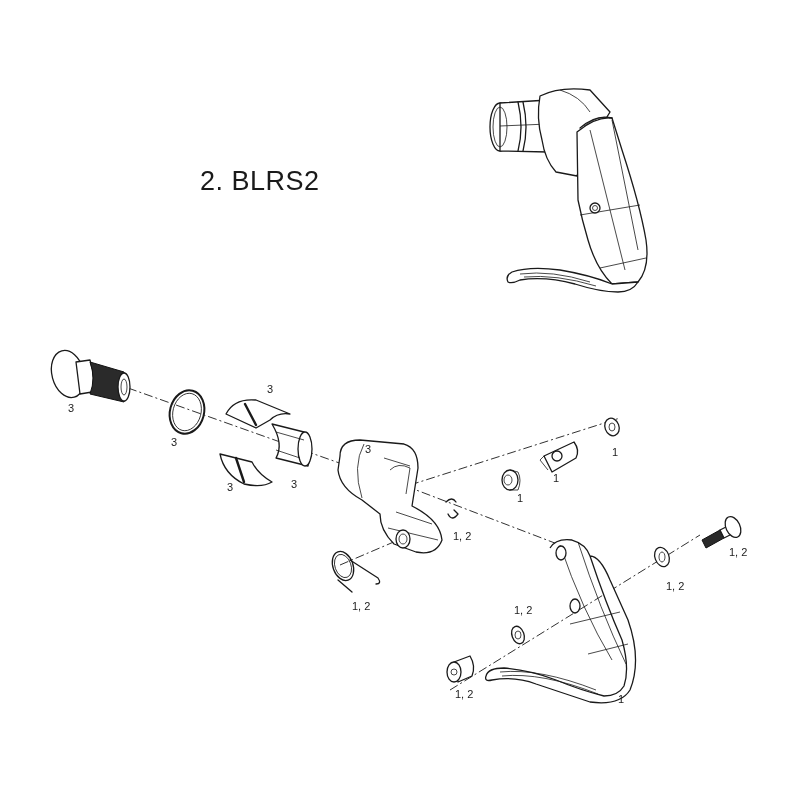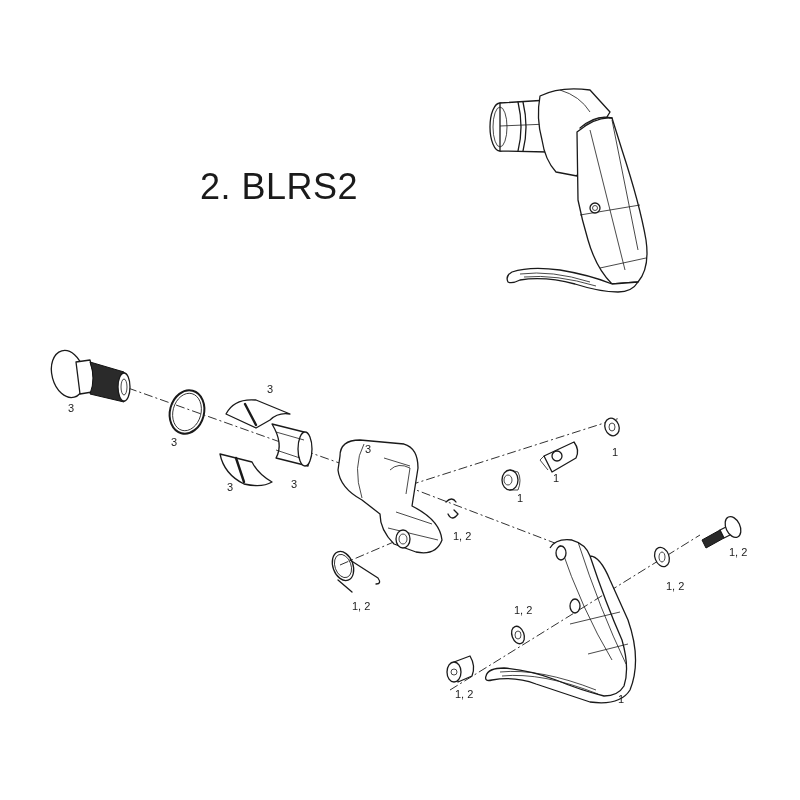--- a/index.html
+++ b/index.html
@@ -1,17 +1,17 @@
 <!DOCTYPE html>
 <html><head>
 <meta charset="utf-8">
 <style>
   html, body { margin: 0; padding: 0; background: #ffffff; }
   body { width: 800px; height: 800px; position: relative; overflow: hidden; font-family: "Liberation Sans", sans-serif; }
-  .title { position: absolute; left: 200px; top: 166px; font-size: 36px; color: #1a1a1a; letter-spacing: 0.5px; }
+  .title { position: absolute; left: 200px; top: 166px; font-size: 27px; color: #1a1a1a; letter-spacing: 0.5px; }
   .lbl { position: absolute; font-size: 11px; color: #222; font-family: "Liberation Sans", sans-serif; white-space: nowrap; }
   svg.art { position: absolute; left: 0; top: 0; }
   .ln { fill: none; stroke: #1a1a1a; stroke-width: 1.3; stroke-linejoin: round; stroke-linecap: round; }
   .lnt { fill: none; stroke: #1a1a1a; stroke-width: 0.8; }
   .fillw { fill: #ffffff; stroke: #1a1a1a; stroke-width: 1.3; stroke-linejoin: round; }
   .dash { fill: none; stroke: #1a1a1a; stroke-width: 0.9; stroke-dasharray: 9 3 2 3; }
   .thread { fill: #2a2a2a; stroke: #111; stroke-width: 1; }
 </style>
 </head>
 <body>

